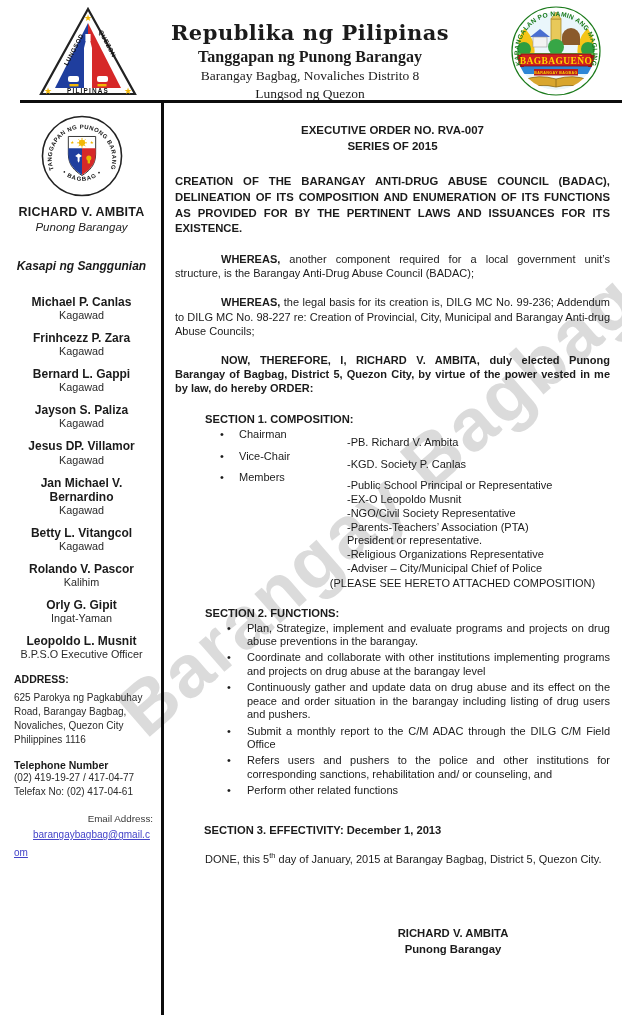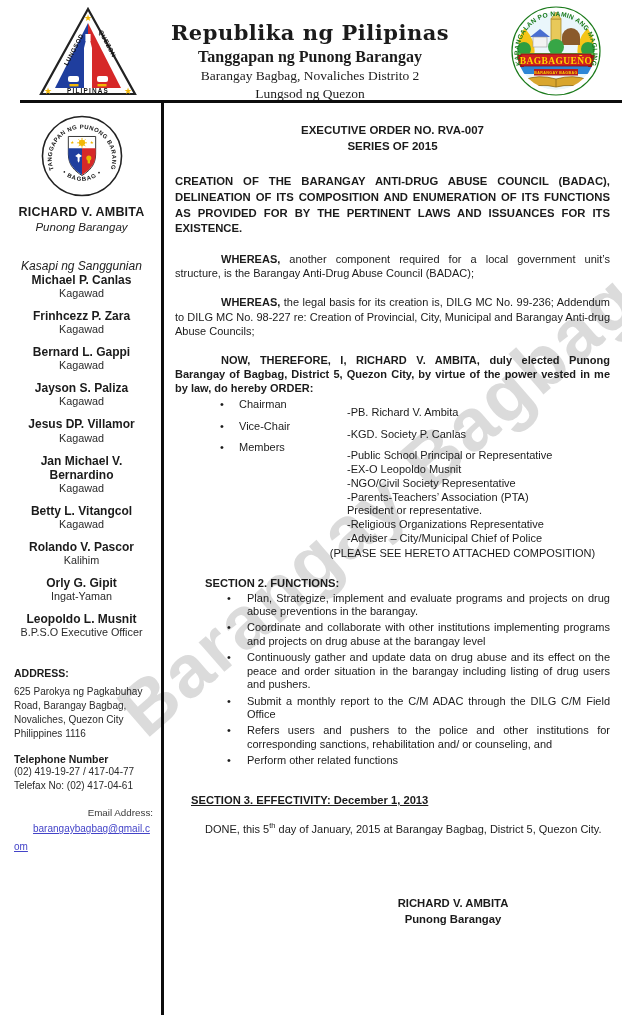--- a/index.html
+++ b/index.html
@@ -29,25 +29,25 @@
 
   .hrule { position:absolute; left:20px; top:100px; width:602px; height:3px; background:#0d0d0d; z-index:3; }
   .vrule { position:absolute; left:161px; top:103px; width:3px; height:912px; background:#0d0d0d; z-index:3; }
 
   
   .sidebar { position:absolute; left:0; top:103px; width:161px; height:912px; padding:8px 6px 0 8px;
              text-align:center; z-index:2; }
   .sb-seal { margin:4px auto 8px auto; display:block; }
   .sb-chief-name { font-size:12.5px; font-weight:bold; letter-spacing:0.2px; }
   .sb-chief-title { font-size:11.5px; font-style:italic; margin-top:2px; color:#222; }
-  .sb-council { font-size:12px; font-weight:normal; font-style:italic; margin-top:26px; }
+  .sb-council { font-size:12px; font-weight:bold; font-style:italic; margin-top:26px; margin-bottom:22px; }
   .official { margin-bottom:9px; }
   .o-name { font-size:12px; font-weight:bold; line-height:1.18; }
   .o-title { font-size:10.8px; color:#2a2a2a; line-height:1.2; }
-  .sb-address { text-align:left; margin-top:28px; padding-left:6px; padding-right:2px; }
+  .sb-address { text-align:left; margin-top:12px; padding-left:6px; padding-right:2px; }
   .addr-label { font-size:10.5px; font-weight:bold; margin-bottom:6px; }
   .addr-text { font-size:10px; line-height:1.4; color:#2a2a2a; }
   .tel-label { font-size:10.5px; font-weight:bold; margin-top:12px; }
   .tel-line { font-size:10px; line-height:1.4; color:#2a2a2a; }
   .email-label { font-size:9.8px; color:#3a3a3a; margin-top:14px;text-align:right; }
   .email-link { font-size:10px; color:#4343c8; text-decoration:underline; word-break:break-all;padding-left:19px; }
 
   
   .main { position:absolute; left:164px; top:103px; width:458px; height:912px;
           padding:20px 12px 0 11px; z-index:1; }
@@ -60,21 +60,21 @@
   .comp { margin-left:30px; margin-top:3px; }
   .crow { display:flex; font-size:11px; line-height:1.25; }
   .cb { width:34px; text-align:center; flex:0 0 34px; }
   .cb::before { content:"•"; }
   .crole { flex:0 0 108px; }
   .cval { flex:1; white-space:pre-line;margin-top:8px; }
   .comp-note { font-size:11px; margin-left:140px; margin-top:1px;text-align:center; }
   .fnlist { list-style:none; margin-left:52px; margin-top:3px; }
   .fnlist li { position:relative; padding-left:20px; font-size:11px; line-height:1.22; text-align:justify; margin-bottom:3px; }
   .fnlist li::before { content:"•"; position:absolute; left:0; top:0; }
-  .sec3 { font-weight:bold; font-size:11.2px; margin-top:26px; margin-left:16px;text-decoration:underline; }
+  .sec3 { font-weight:bold; font-size:11.2px; margin-top:26px; margin-left:29px; }
   .done-line { font-size:11px; margin-top:15px; margin-left:30px; }
   .done-line sup { font-size:7.5px; }
   .signature { width:210px; margin-left:173px; margin-top:62px; text-align:center;
                font-weight:bold; font-size:11.3px; line-height:1.4; }
 </style>
 </head>
 <body>
 
 <div class="page">
 
@@ -96,21 +96,21 @@
       <text x="10" y="87.5" text-anchor="middle" font-size="9" fill="#f2b705">★</text>
       <text x="90" y="87.5" text-anchor="middle" font-size="9" fill="#f2b705">★</text>
       <text transform="translate(29.5,60) rotate(-62)" font-size="6.2" font-weight="bold" fill="#111" font-family="Liberation Sans, sans-serif" letter-spacing="0.6">LUNGSOD</text>
       <text transform="translate(60.5,25.5) rotate(62)" font-size="6.2" font-weight="bold" fill="#111" font-family="Liberation Sans, sans-serif" letter-spacing="0.6">QUEZON</text>
       <text x="50" y="87" text-anchor="middle" font-size="6.4" font-weight="bold" fill="#111" font-family="Liberation Sans, sans-serif" letter-spacing="1.2">PILIPINAS</text>
     </svg>
 
     <div class="head-text">
       <div class="ht-republic">Republika ng Pilipinas</div>
       <div class="ht-office">Tanggapan ng Punong Barangay</div>
-      <div class="ht-line3">Barangay Bagbag, Novaliches Distrito 2</div>
+      <div class="ht-line3">Barangay Bagbag, Novaliches Distrito 8</div>
       <div class="ht-line4">Lungsod ng Quezon</div>
     </div>
 
     <svg class="bb-logo" width="124" height="96" viewBox="0 0 124 96">
       <defs>
         <clipPath id="bbclip">
             <circle cx="62" cy="48" r="39"></circle>
           </clipPath>
         <path id="bbring" d="M 27,62 A 37,37 0 1 1 97,62"></path>
       </defs>
@@ -260,20 +260,21 @@
     </div>
 
     <div class="eo-title">CREATION OF THE BARANGAY ANTI-DRUG ABUSE COUNCIL (BADAC), DELINEATION OF ITS COMPOSITION AND ENUMERATION OF ITS FUNCTIONS AS PROVIDED FOR BY THE PERTINENT LAWS AND ISSUANCES FOR ITS EXISTENCE.</div>
 
     <div class="para"><b>WHEREAS,</b><span> another component required for a local government unit’s structure, is the Barangay Anti-Drug Abuse Council (BADAC);</span></div>
 
     <div class="para"><b>WHEREAS,</b><span> the legal basis for its creation is, DILG MC No. 99-236; Addendum to DILG MC No. 98-227 re: Creation of Provincial, City, Municipal and Barangay Anti-drug Abuse Councils;</span></div>
 
     <div class="para bold">NOW, THEREFORE, I, RICHARD V. AMBITA, duly elected Punong Barangay of Bagbag, District 5, Quezon City, by virtue of the power vested in me by law, do hereby ORDER:</div>
 
+    <div class="sec-head">SECTION 1. COMPOSITION:</div>
     <div class="comp">
 
         <div class="crow">
           <span class="cb"></span>
           <span class="crole">Chairman</span>
           <span class="cval">-PB. Richard V. Ambita</span>
         </div>
 
         <div class="crow">
           <span class="cb"></span>

